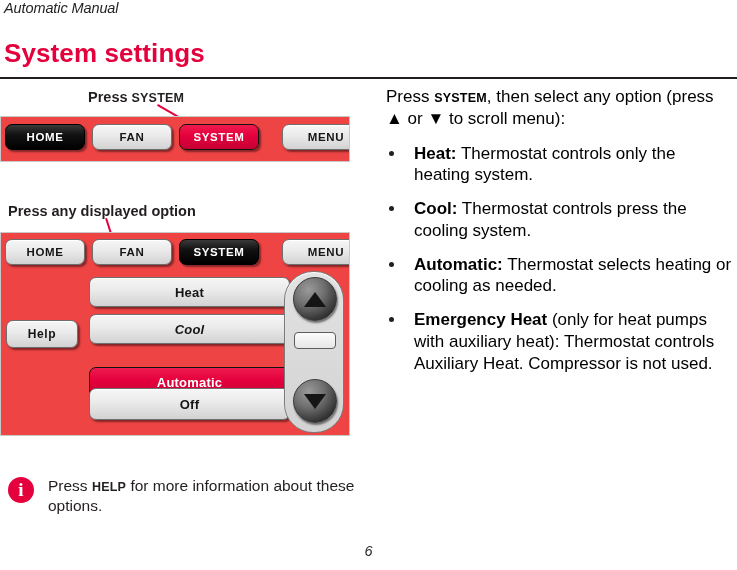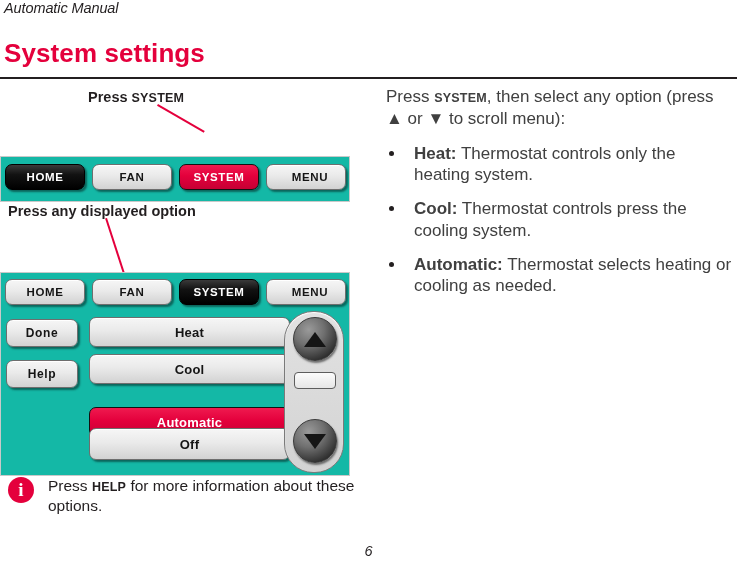--- a/index.html
+++ b/index.html
@@ -67,24 +67,23 @@
   .pointer {
     position: absolute;
     background: #e4003c;
     transform-origin: 0 0;
     height: 1.6px;
   }
 
   
   .device {
     position: absolute;
-    background: #14b8a6;
+    background: #ef4444;
     border: 1px solid #c9c9c9;
     overflow: hidden;
-    margin-top: 40px;
   }
   #device-1 { left: 0px; top: 116px; width: 348px; height: 44px; }
   #device-2 { left: 0px; top: 232px; width: 348px; height: 202px; }
 
   
   .tbtn {
     position: absolute;
     border-radius: 7px;
     box-sizing: border-box;
     display: flex;
@@ -111,40 +110,40 @@
     border: 1.5px solid #111111;
     color: #ffffff;
     box-shadow: 2px 2px 2px rgba(0,0,0,0.45);
   }
 
   
   .navrow .tbtn { height: 26px; width: 80px; font-size: 11.5px; }
   .nav-home { left: 4px; }
   .nav-fan  { left: 91px; }
   .nav-sys  { left: 178px; }
-  .nav-menu { left: 265px; padding-left: 8px; }
+  .nav-menu { left: 281px; padding-left: 8px; }
 
   
   #device-1 .navrow .tbtn { top: 7px; }
 
   
   #device-2 .navrow .tbtn { top: 6px; }
 
   .side-btn {
     width: 72px; height: 28px; font-size: 12px; left: 5px;
   }
   #btn-done { top: 46px; }
   #btn-help { top: 87px; }
 
   .opt-btn {
     left: 88px; width: 201px; height: 30px; font-size: 13px;
     letter-spacing: 0.2px;
   }
   #opt-heat { top: 44px; }
-  #opt-cool { top: 81px; }
+  #opt-cool { top: 81px; font-style: italic; }
   #opt-auto { top: 134px; }
   #opt-off  { top: 155px; height: 32px; }
 
   
   #scroll-track {
     position: absolute;
     left: 283px;
     top: 38px;
     width: 58px;
     height: 160px;
@@ -188,21 +187,21 @@
   }
 
   
   #right-col {
     position: absolute;
     left: 386px;
     top: 86px;
     width: 348px;
     font-size: 17px;
     line-height: 1.28;
-    color: #404040;
+    color: #000000;
   }
   #intro-para { margin: 0 0 13px 0; }
   .bullets { margin: 0; padding: 0; list-style: none; }
   .bullets li {
     position: relative;
     padding-left: 28px;
     margin-bottom: 12px;
   }
   .bullets li .dot {
     position: absolute;
@@ -284,21 +283,20 @@
 <div class="pointer" style="left:107px; top:218px; width:140px; transform: rotate(72deg);"></div>
 
 <div class="device" id="device-2">
   <div class="navrow">
     <div class="tbtn light nav-home">HOME</div>
     <div class="tbtn light nav-fan">FAN</div>
     <div class="tbtn dark nav-sys">SYSTEM</div>
     <div class="tbtn light nav-menu">MENU</div>
   </div>
 
-  <div class="tbtn light side-btn" id="btn-done">Done</div>
   <div class="tbtn light side-btn" id="btn-help">Help</div>
 
   <div class="tbtn light opt-btn" id="opt-heat">Heat</div>
   <div class="tbtn light opt-btn" id="opt-cool">Cool</div>
   <div class="tbtn red opt-btn" id="opt-auto">Automatic</div>
   <div class="tbtn light opt-btn" id="opt-off">Off</div>
 
   <div id="scroll-track"></div>
   <div class="scroll-knob" id="knob-up">
     <span class="tri tri-up"></span>
@@ -309,20 +307,21 @@
   </div>
 </div>
 
 <div id="right-col">
   <p id="intro-para"><span>Press </span><span class="smallcaps">SYSTEM</span><span>, then select any option (press ▲ or ▼ to scroll menu):</span></p>
 
   <ul class="bullets">
     <li><span class="dot"></span><span class="b">Heat:</span><span> Thermostat controls only the heating system.</span></li>
     <li><span class="dot"></span><span class="b">Cool:</span><span> Thermostat controls press the cooling system.</span></li>
     <li><span class="dot"></span><span class="b">Automatic:</span><span> Thermostat selects heating or cooling as needed.</span></li>
+    <li><span class="dot"></span><span class="b">Emergency Heat</span><span> (only for heat pumps with auxiliary heat): Thermostat controls Auxiliary Heat. Compressor is not used.</span></li>
   </ul>
 </div>
 
 <div id="info-note">
   <div id="info-icon">i</div>
   <div id="info-text"><span>Press </span><span class="smallcaps">HELP</span><span> for more information about these options.</span></div>
 </div>
 
 <div id="page-number">6</div>
 

